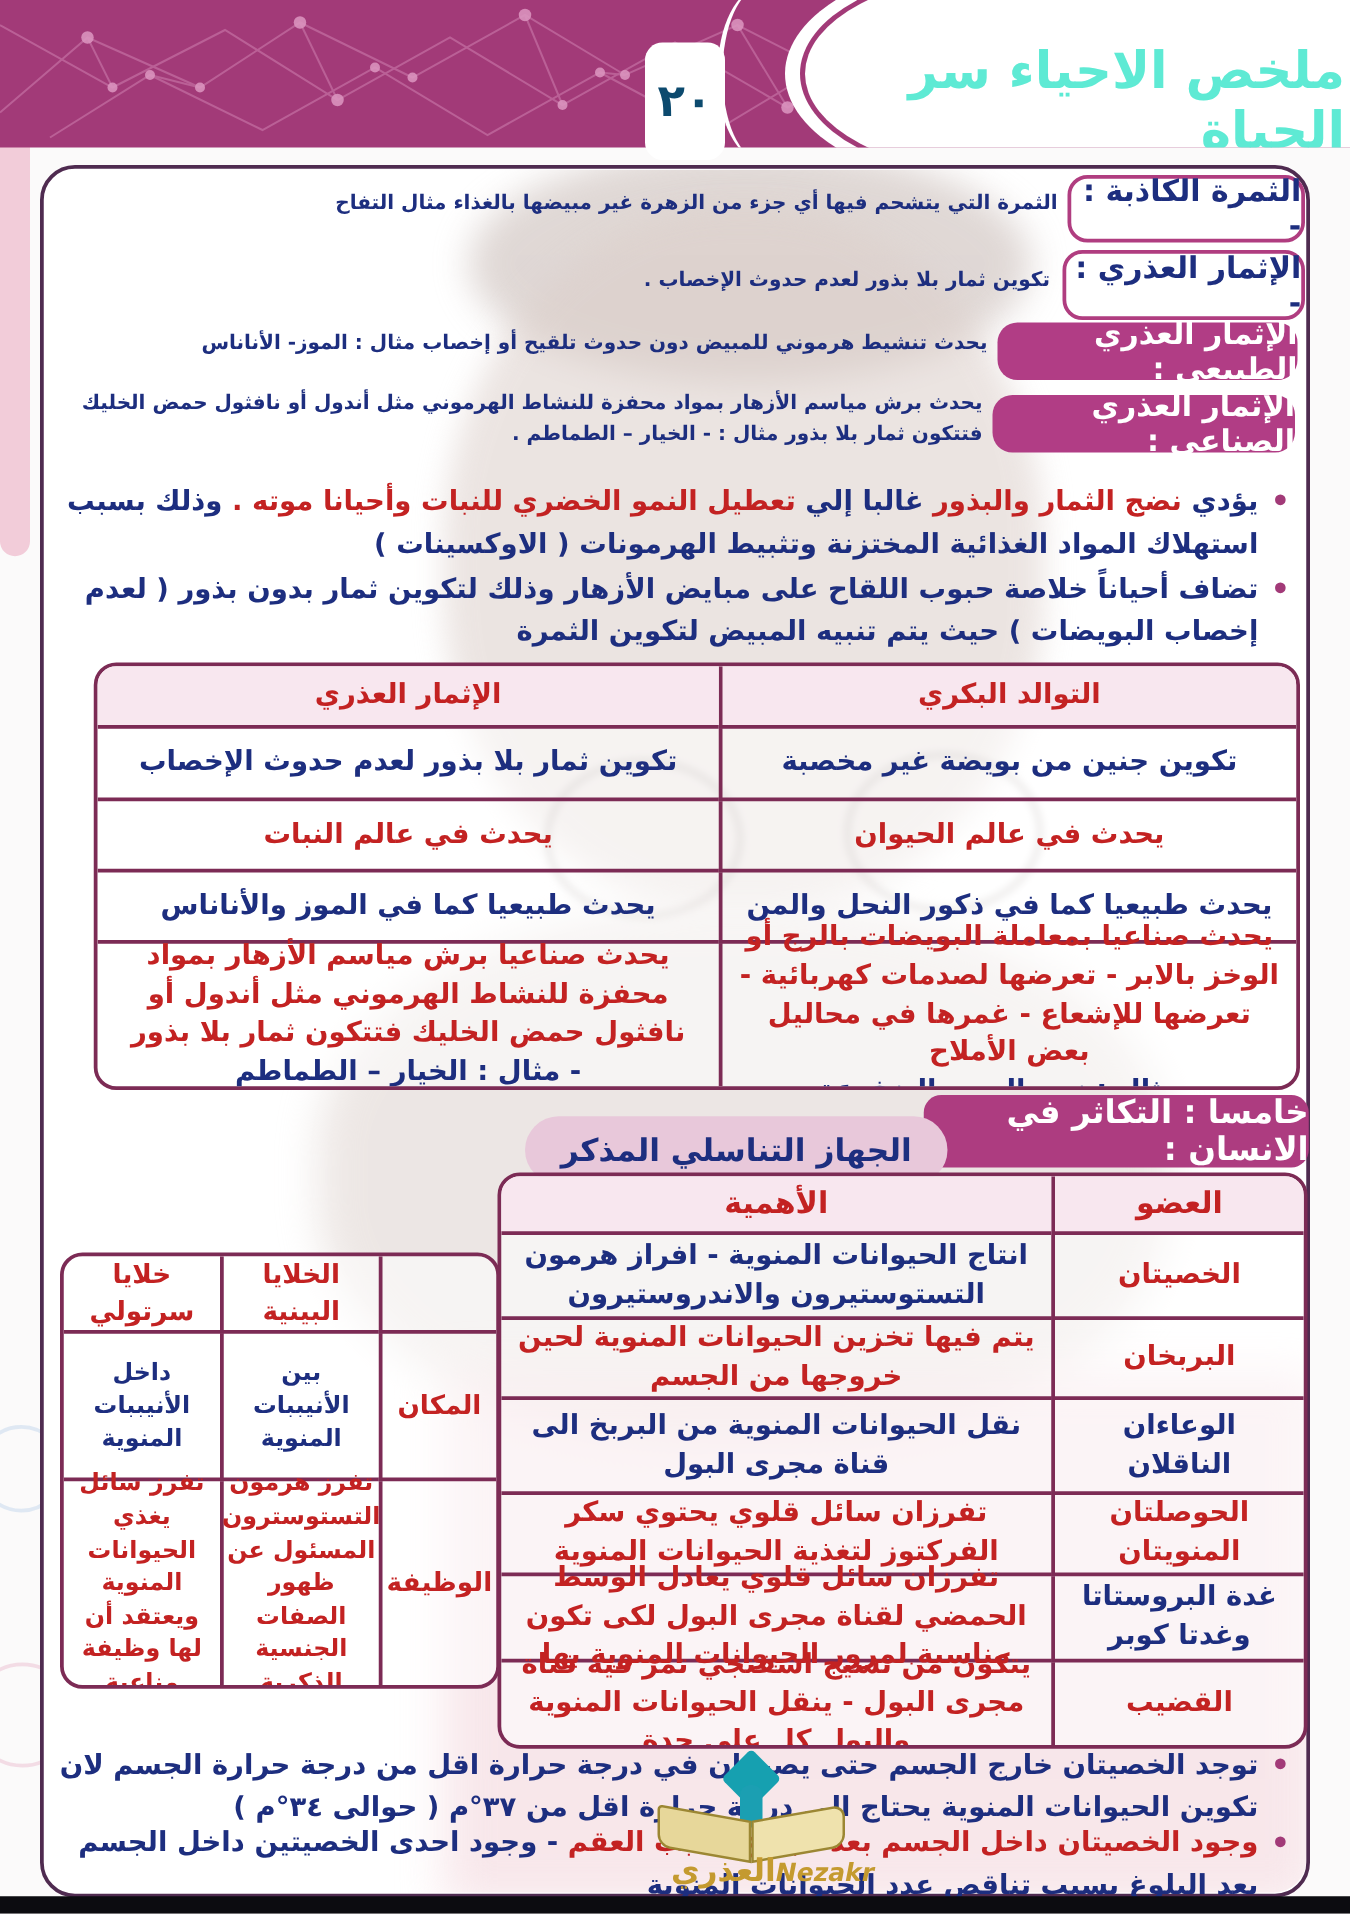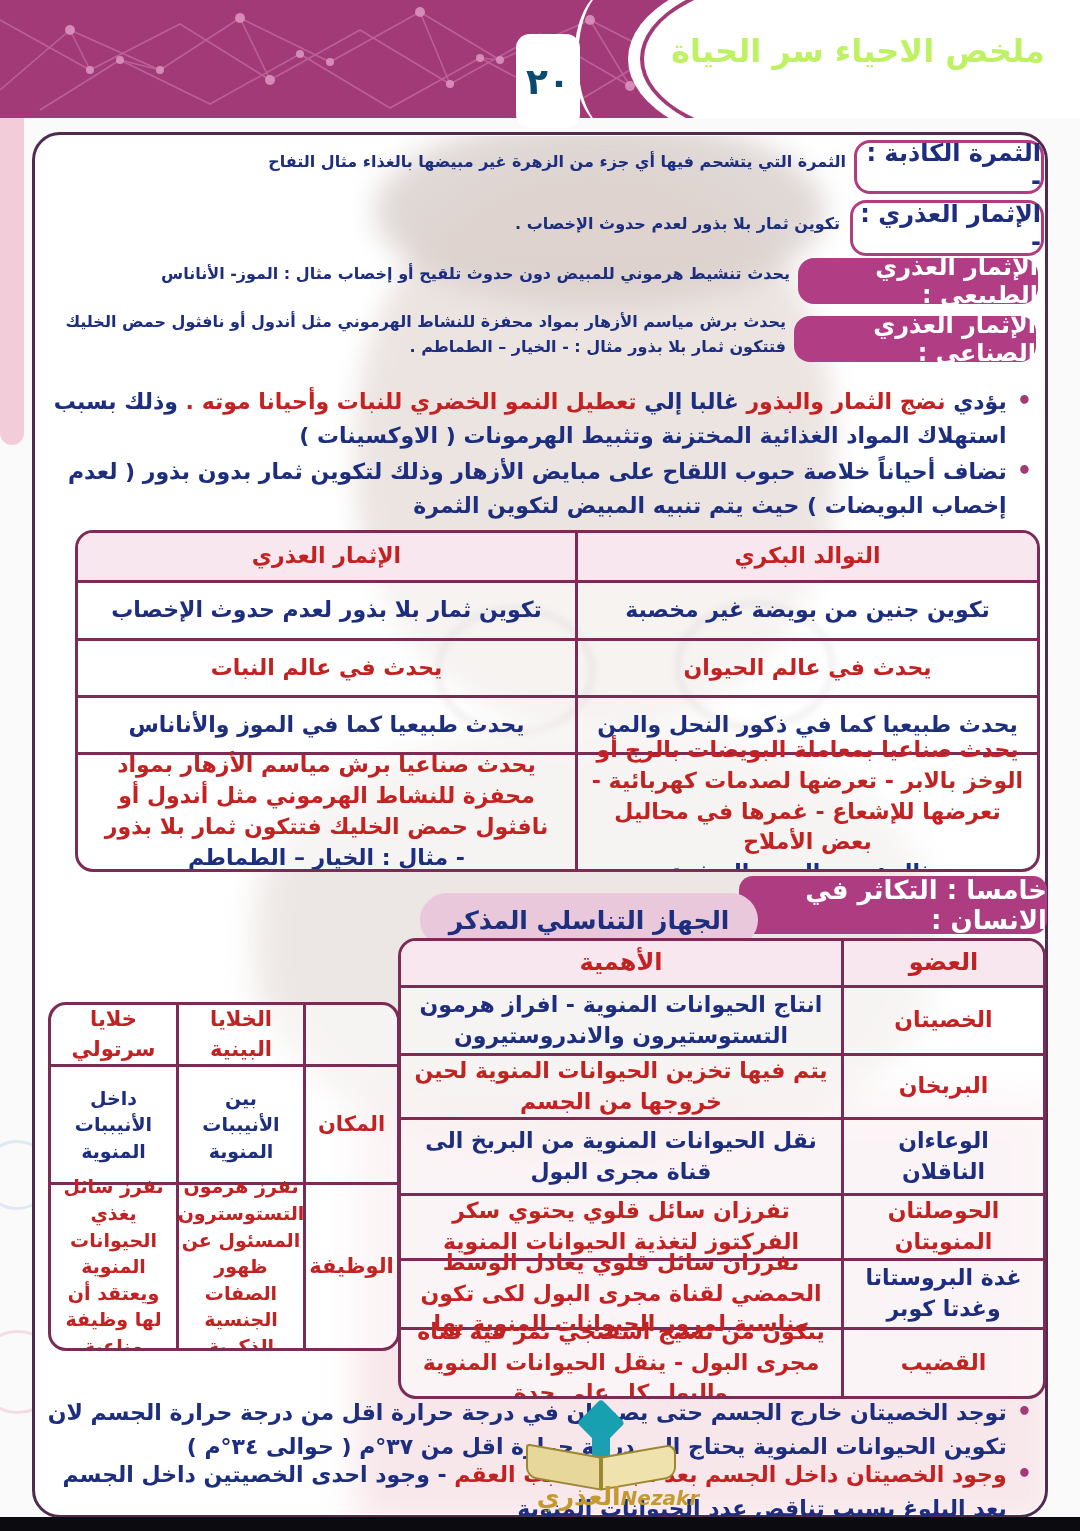--- a/index.html
+++ b/index.html
@@ -15,22 +15,22 @@
   .banner { position:absolute; left:0; top:0; width:1080px; height:118px;
             background:#a23a78; overflow:hidden; z-index:4; }
   .banner svg { position:absolute; left:0; top:0; }
   .title-bulge { position:absolute; top:-31px; right:0; width:452px; height:180px;
                  background:#ffffff; border-radius:170px 0 0 170px / 92px 0 0 92px; }
   .title-arc { position:absolute; top:-24px; right:-12px; width:452px; height:166px;
                border:4px solid #a23a78; border-right:none;
                border-radius:160px 0 0 160px / 86px 0 0 86px; }
   .tab-arc { position:absolute; top:-10px; right:436px; width:70px; height:138px;
              border-left:4px solid #ffffff; border-radius:50% / 50%; }
-  .page-title { position:absolute; top:32px; right:4px; width:436px; text-align:center;
-                font-size:32px; color:#bef264; z-index:6; letter-spacing:-1px; }
+  .page-title { position:absolute; top:32px; right:4px; width:436px; text-align:right;
+                font-size:41px; color:#5eead4; z-index:6; letter-spacing:-1px; }
   .page-tab { position:absolute; top:34px; right:500px; width:64px; height:94px;
               background:#ffffff; border-radius:14px; z-index:7;
               display:flex; align-items:center; justify-content:center;
               color:#0c4a6e; font-size:36px; }
   .edge-strip { position:absolute; left:0; top:0; width:24px; height:445px;
                 background:#f2ccd9; border-radius:0 0 18px 18px; z-index:2; }
   .deco-circle { position:absolute; border-radius:50%; border:3px solid #e9b9cd;
                  opacity:.45; z-index:1; }
   .dc1 { left:-18px; top:1140px; width:70px; height:70px; border-color:#bcd3ea; }
   .dc2 { left:-24px; top:1330px; width:84px; height:84px; }

